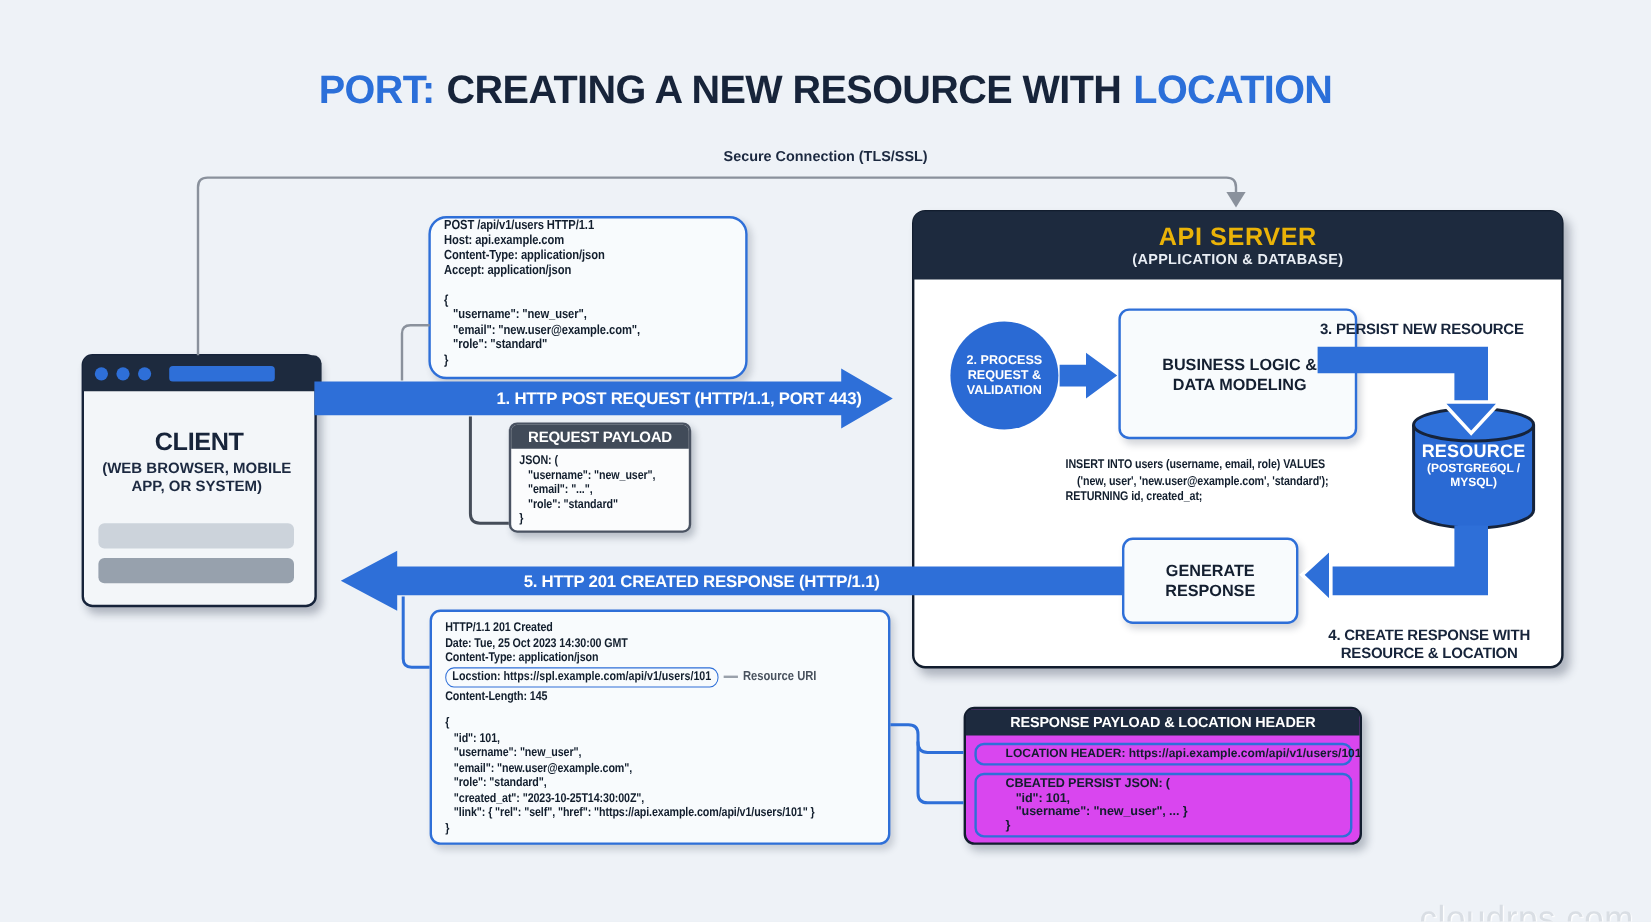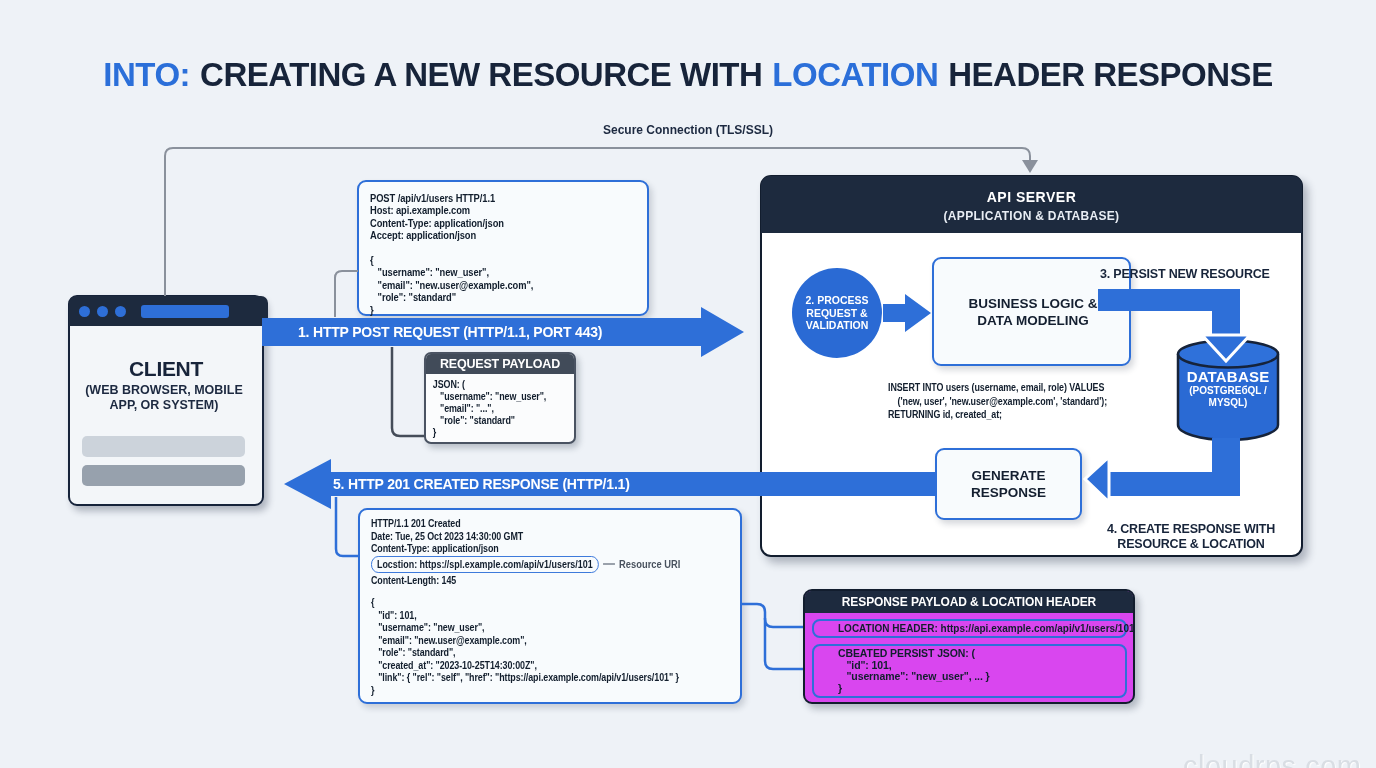--- a/index.html
+++ b/index.html
@@ -32,41 +32,41 @@
   #address-bar{margin-left:8px;width:88px;height:13px;background:#2e6fd8;border-radius:3px;}
   #client-title{position:absolute;top:60px;left:0;width:100%;text-align:center;
                 font-size:21px;font-weight:800;color:#17243a;letter-spacing:-0.3px;}
   #client-subtitle{position:absolute;top:86px;left:6px;width:176px;text-align:center;
                    font-size:12.5px;font-weight:800;color:#1c2940;line-height:15px;}
   .ph-bar{position:absolute;left:12px;width:163px;height:21px;border-radius:5px;}
   #ph-bar-1{top:139px;background:#ccd3db;}
   #ph-bar-2{top:168px;background:#97a1ad;}
 
   
-  #request-box{left:357px;top:180px;width:292px;height:136px;padding:10px 11px;box-sizing:border-box;}
+  #request-box{left:357px;top:180px;width:266px;height:136px;padding:0 11px;box-sizing:border-box;border-radius:15px;}
   #request-box .code{font-size:11px;line-height:12.4px;}
 
   
-  .arrowlabel{color:#ffffff;font-weight:800;font-size:14px;letter-spacing:-0.2px;text-align:left;}
+  .arrowlabel{color:#ffffff;font-weight:800;font-size:14px;letter-spacing:-0.2px;text-align:right;}
   #arrow1-label{left:298px;top:324px;width:420px;}
   #arrow5-label{left:333px;top:476px;width:400px;}
 
   
   #req-payload{left:424px;top:352px;width:148px;background:#fbfcfd;border:2px solid #4a5362;
                border-radius:7px;box-shadow:3px 4px 6px rgba(25,38,60,0.25);}
   #req-payload-header{background:#414b59;color:#fff;font-weight:800;font-size:12.5px;text-align:center;
                       padding:3px 0;border-radius:5px 5px 0 0;letter-spacing:-0.2px;}
   #req-payload .code{font-size:10.5px;line-height:12px;padding:4px 8px;}
 
   
   #api-server{left:760px;top:175px;width:543px;height:382px;background:#ffffff;border:2.5px solid #121d2e;
               border-radius:11px;box-shadow:5px 6px 8px rgba(25,38,60,0.30);box-sizing:border-box;}
   #api-server-header{position:absolute;left:-1px;top:-1px;width:calc(100% + 2px);height:57px;background:#1d2a3e;
                      border-radius:9px 9px 0 0;display:flex;flex-direction:column;align-items:center;justify-content:center;}
-  #api-server-title{color:#ffffff;font-size:14px;font-weight:800;letter-spacing:0.5px;line-height:23px;}
+  #api-server-title{color:#eab308;font-size:21px;font-weight:800;letter-spacing:0.5px;line-height:23px;}
   #api-server-subtitle{color:#e8edf4;font-size:12px;font-weight:700;letter-spacing:0.3px;}
 
   #process-circle{left:792px;top:268px;width:90px;height:90px;border-radius:50%;background:#2a6ad4;
                   display:flex;align-items:center;justify-content:center;text-align:center;
                   color:#fff;font-weight:800;font-size:10.5px;line-height:12.5px;padding:6px;box-sizing:border-box;}
   #business-box{left:932px;top:257px;width:166px;height:105px;display:flex;align-items:center;
                 text-align:center;font-size:13.5px;font-weight:800;color:#141f30;line-height:17px;padding-left:29px;}
   #business-box span{display:block;width:140px;}
   #persist-label{left:1100px;top:267px;width:195px;}
   #sql-text{left:888px;top:381px;width:288px;font-size:10.5px;line-height:13.5px;}
@@ -105,24 +105,23 @@
   
   #wires{left:0;top:0;z-index:5;}
   .toplabel{z-index:6;}
 </style>
 </head>
 <body>
 
 <div id="stage">
 
   <div id="title" class="abs">
-    <span class="blue">INTO:</span>
+    <span class="blue">PORT:</span>
     <span>CREATING A NEW RESOURCE WITH</span>
     <span class="blue">LOCATION</span>
-    <span>HEADER RESPONSE</span>
   </div>
 
   <div id="secure-label" class="abs">Secure Connection (TLS/SSL)</div>
 
   <div id="client-box" class="abs">
     <div id="client-chrome">
       <span class="dot"></span>
       <span class="dot"></span>
       <span class="dot"></span>
       <span id="address-bar"></span>
@@ -173,21 +172,21 @@
   <div id="sql-text" class="abs code cond">INSERT INTO users (username, email, role) VALUES
     ('new, user', 'new.user@example.com', 'standard');
 RETURNING id, created_at;</div>
 
   <div id="database" class="abs">
     <svg width="108" height="108" viewBox="0 0 108 108">
       <path d="M4,18 V89 C4,97 26,104 54,104 C82,104 104,97 104,89 V18" fill="#2a6ad4" stroke="#16233a" stroke-width="2.5"></path>
       <ellipse cx="54" cy="18" rx="50" ry="13.5" fill="#2f71da" stroke="#16233a" stroke-width="2.5"></ellipse>
     </svg>
     <div id="db-text">
-      <div id="db-title">DATABASE</div>
+      <div id="db-title">RESOURCE</div>
       <div id="db-subtitle">(POSTGREбQL / MYSQL)</div>
     </div>
   </div>
 
   <div id="generate-box" class="abs bluebox">
     <span>GENERATE RESPONSE</span>
   </div>
 
   <div id="create-label" class="abs steplabel">4. CREATE RESPONSE WITH RESOURCE &amp; LOCATION</div>
 

